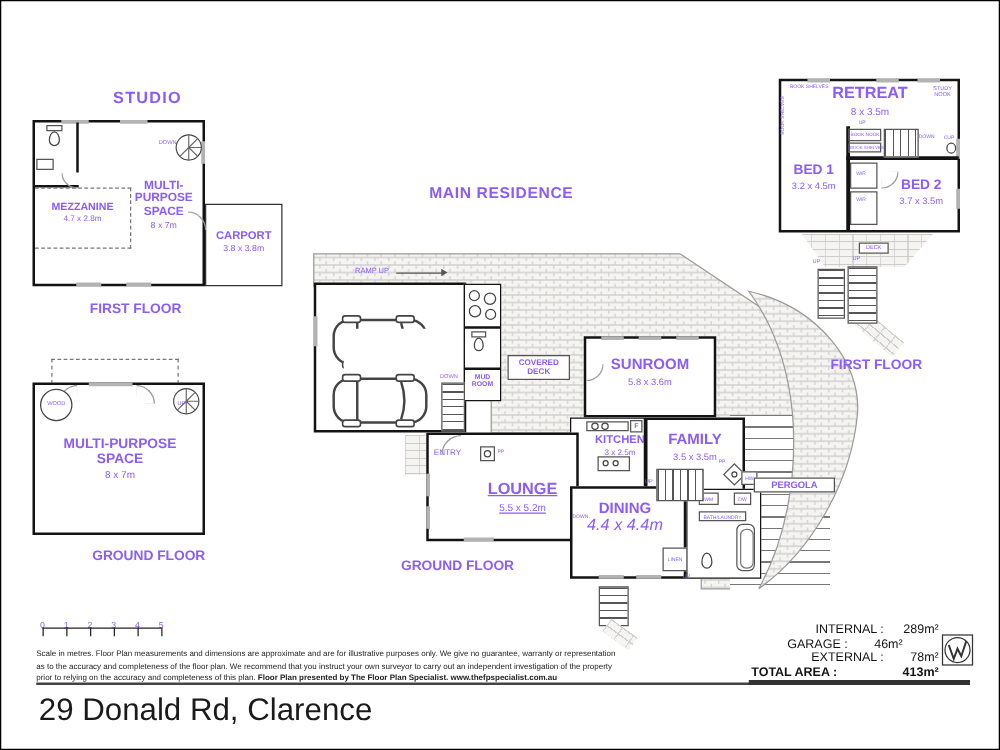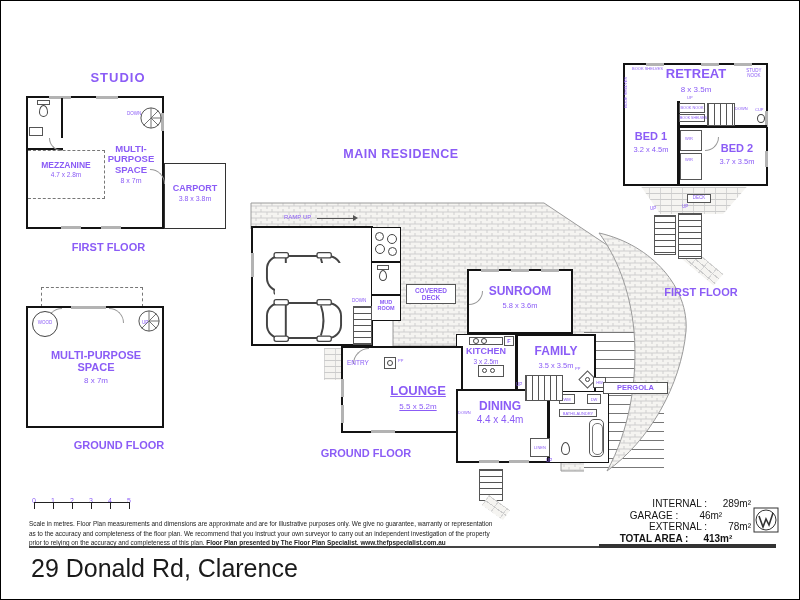--- a/index.html
+++ b/index.html
@@ -161,21 +161,21 @@
   <div class="t ctr" style="left:468px;top:284px;width:102px;font-size:12px;">
     <span>SUNROOM</span><br>
     <span class="n" style="font-size:7.5px;">5.8 x 3.6m</span>
   </div>
 
   <div class="room thin" style="left:455px;top:333px;width:60px;height:57px;"></div>
   <div class="box" style="left:468px;top:336px;width:34px;height:8px;"></div>
   <div class="circle" style="left:472px;top:337px;width:6px;height:6px;"></div>
   <div class="circle" style="left:480px;top:337px;width:6px;height:6px;"></div>
   <div class="box t" style="left:503px;top:335px;width:10px;height:10px;font-size:5.5px;text-align:center;line-height:9px;position:absolute;">F</div>
-  <div class="t" style="left:458px;top:346px;width:54px;font-size:9px;text-align:center;">
+  <div class="t" style="left:468px;top:346px;width:54px;font-size:9px;text-align:center;">
     <span>KITCHEN</span><br>
     <span class="n" style="font-size:6.5px;">3 x 2.5m</span>
   </div>
   <div class="box" style="left:477px;top:364px;width:26px;height:12px;"></div>
   <div class="circle" style="left:481px;top:367px;width:5px;height:5px;"></div>
   <div class="circle" style="left:489px;top:367px;width:5px;height:5px;"></div>
 
   <div class="room" style="left:515px;top:333px;width:80px;height:79px;"></div>
   <div class="t ctr" style="left:517px;top:344px;width:76px;font-size:12px;">
     <span>FAMILY</span><br>
@@ -198,21 +198,21 @@
     <span>LOUNGE</span><br>
     <span class="n" style="font-size:8px;">5.5 x 5.2m</span>
   </div>
 
   <div class="room" style="left:455px;top:388px;width:93px;height:74px;"></div>
   <div class="win" style="left:478px;top:459px;width:20px;height:3px;"></div>
   <div class="win" style="left:508px;top:459px;width:20px;height:3px;"></div>
   <div class="t" style="left:457px;top:410px;font-size:4px;font-weight:400;z-index:4;">DOWN</div>
   <div class="t ctr" style="left:466px;top:399px;width:66px;font-size:12px;">
     <span>DINING</span><br>
-    <span class="n" style="font-size:10px;">4.4 x 4.4m</span>
+    <span class="n" style="font-size:13px;font-style:italic;">4.4 x 4.4m</span>
   </div>
 
   <div class="st-v" style="left:524px;top:374px;width:36px;height:24px;z-index:4;"></div>
   <div class="t" style="left:515px;top:382px;font-size:4.5px;font-weight:400;z-index:4;">UP</div>
 
   <div class="room thin" style="left:548px;top:390px;width:60px;height:72px;"></div>
   <div class="box t" style="left:558px;top:393px;width:16px;height:10px;font-size:4px;text-align:center;line-height:9px;position:absolute;font-weight:400;">WM</div>
   <div class="box t" style="left:586px;top:393px;width:14px;height:10px;font-size:4px;text-align:center;line-height:9px;position:absolute;font-weight:400;">DW</div>
   <div class="box t" style="left:558px;top:408px;width:38px;height:8px;font-size:4px;text-align:center;line-height:7px;position:absolute;font-weight:400;">BATH/LAUNDRY</div>
   <div class="box" style="left:588px;top:418px;width:15px;height:38px;border-radius:5px;"></div>
@@ -309,21 +309,21 @@
       <span style="width:44px;text-align:right;">289m²</span>
     </div>
     <div style="display:flex;justify-content:center;line-height:11.5px;">
       <span>GARAGE :</span>
       <span style="width:44px;text-align:right;">46m²</span>
     </div>
     <div style="display:flex;justify-content:flex-end;line-height:11.5px;">
       <span>EXTERNAL :</span>
       <span style="width:44px;text-align:right;">78m²</span>
     </div>
-    <div style="display:flex;justify-content:center;line-height:12px;font-weight:700;">
+    <div style="display:flex;justify-content:space-between;line-height:12px;font-weight:700;">
       <span>TOTAL AREA :</span>
       <span style="width:44px;text-align:right;">413m²</span>
     </div>
   </div>
 
   <svg style="left:752px;top:506px" width="26" height="26" viewBox="0 0 26 26">
     <rect x="1" y="1" width="24" height="24" fill="#fff" stroke="#333"></rect>
     <circle cx="13" cy="13" r="10" fill="none" stroke="#333"></circle>
     <path d="M6 9 L10 20 L13 12 L16 18 L20 6" fill="none" stroke="#333" stroke-width="1.6"></path>
   </svg>

